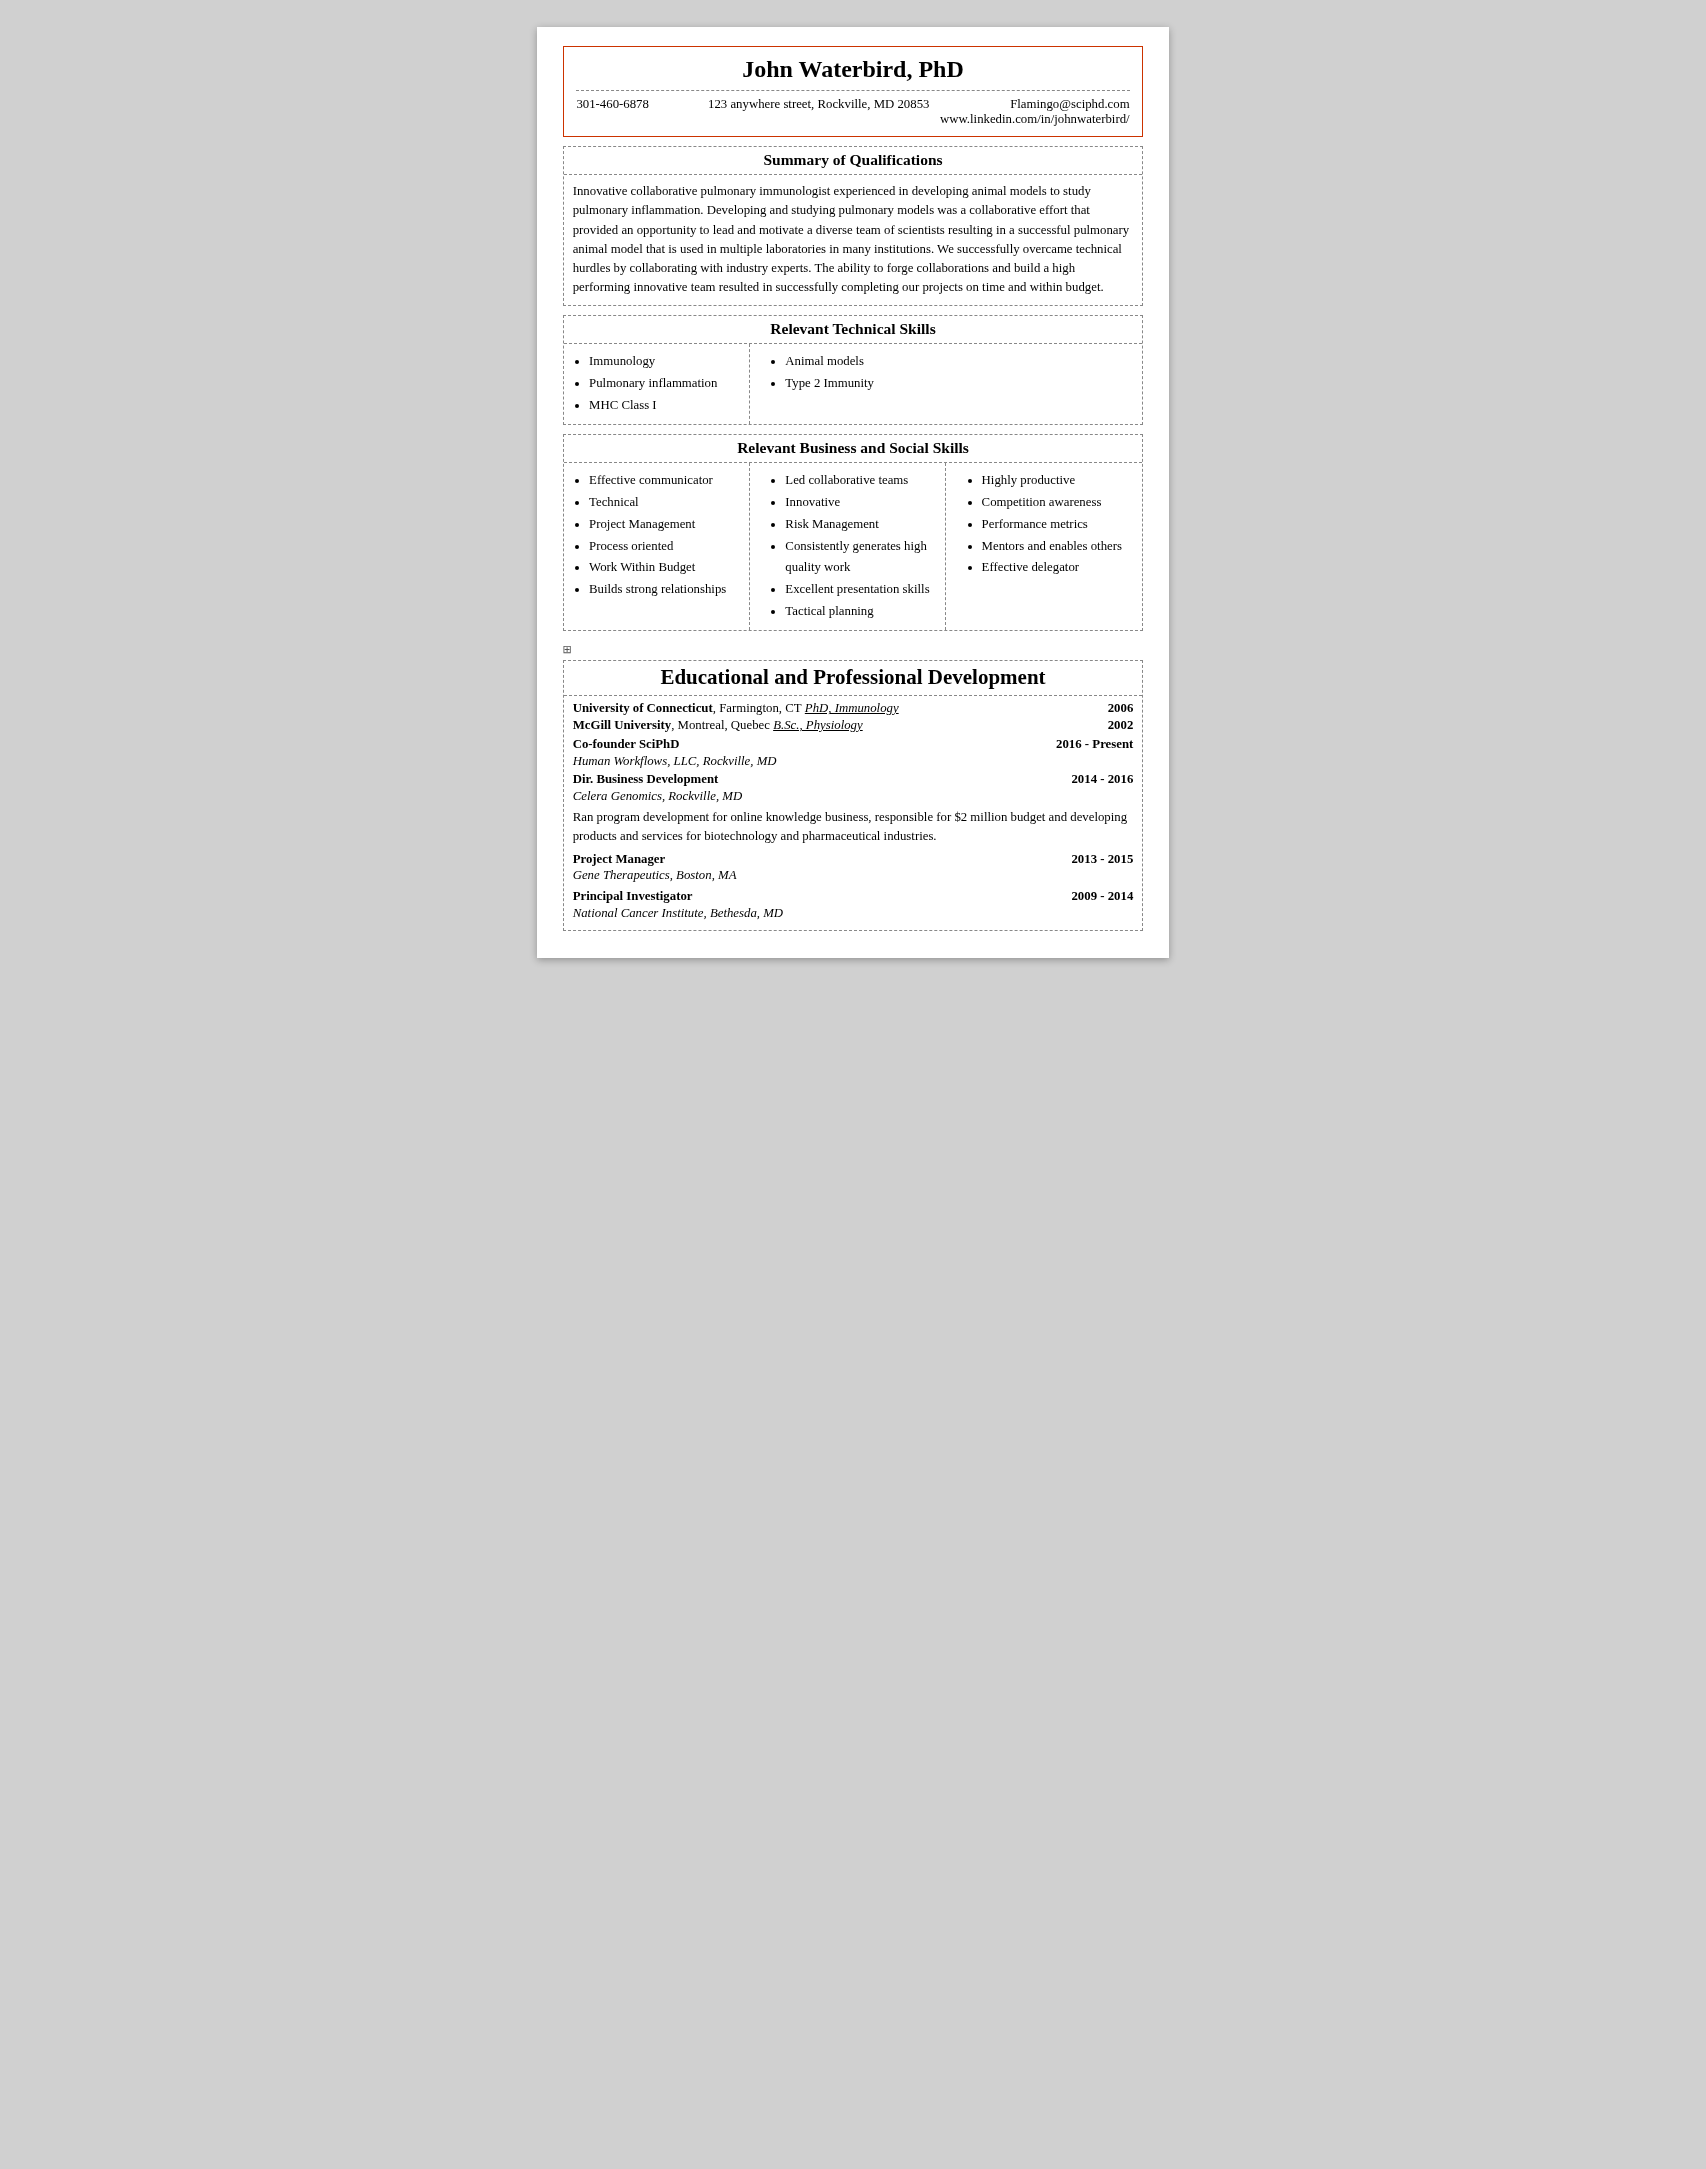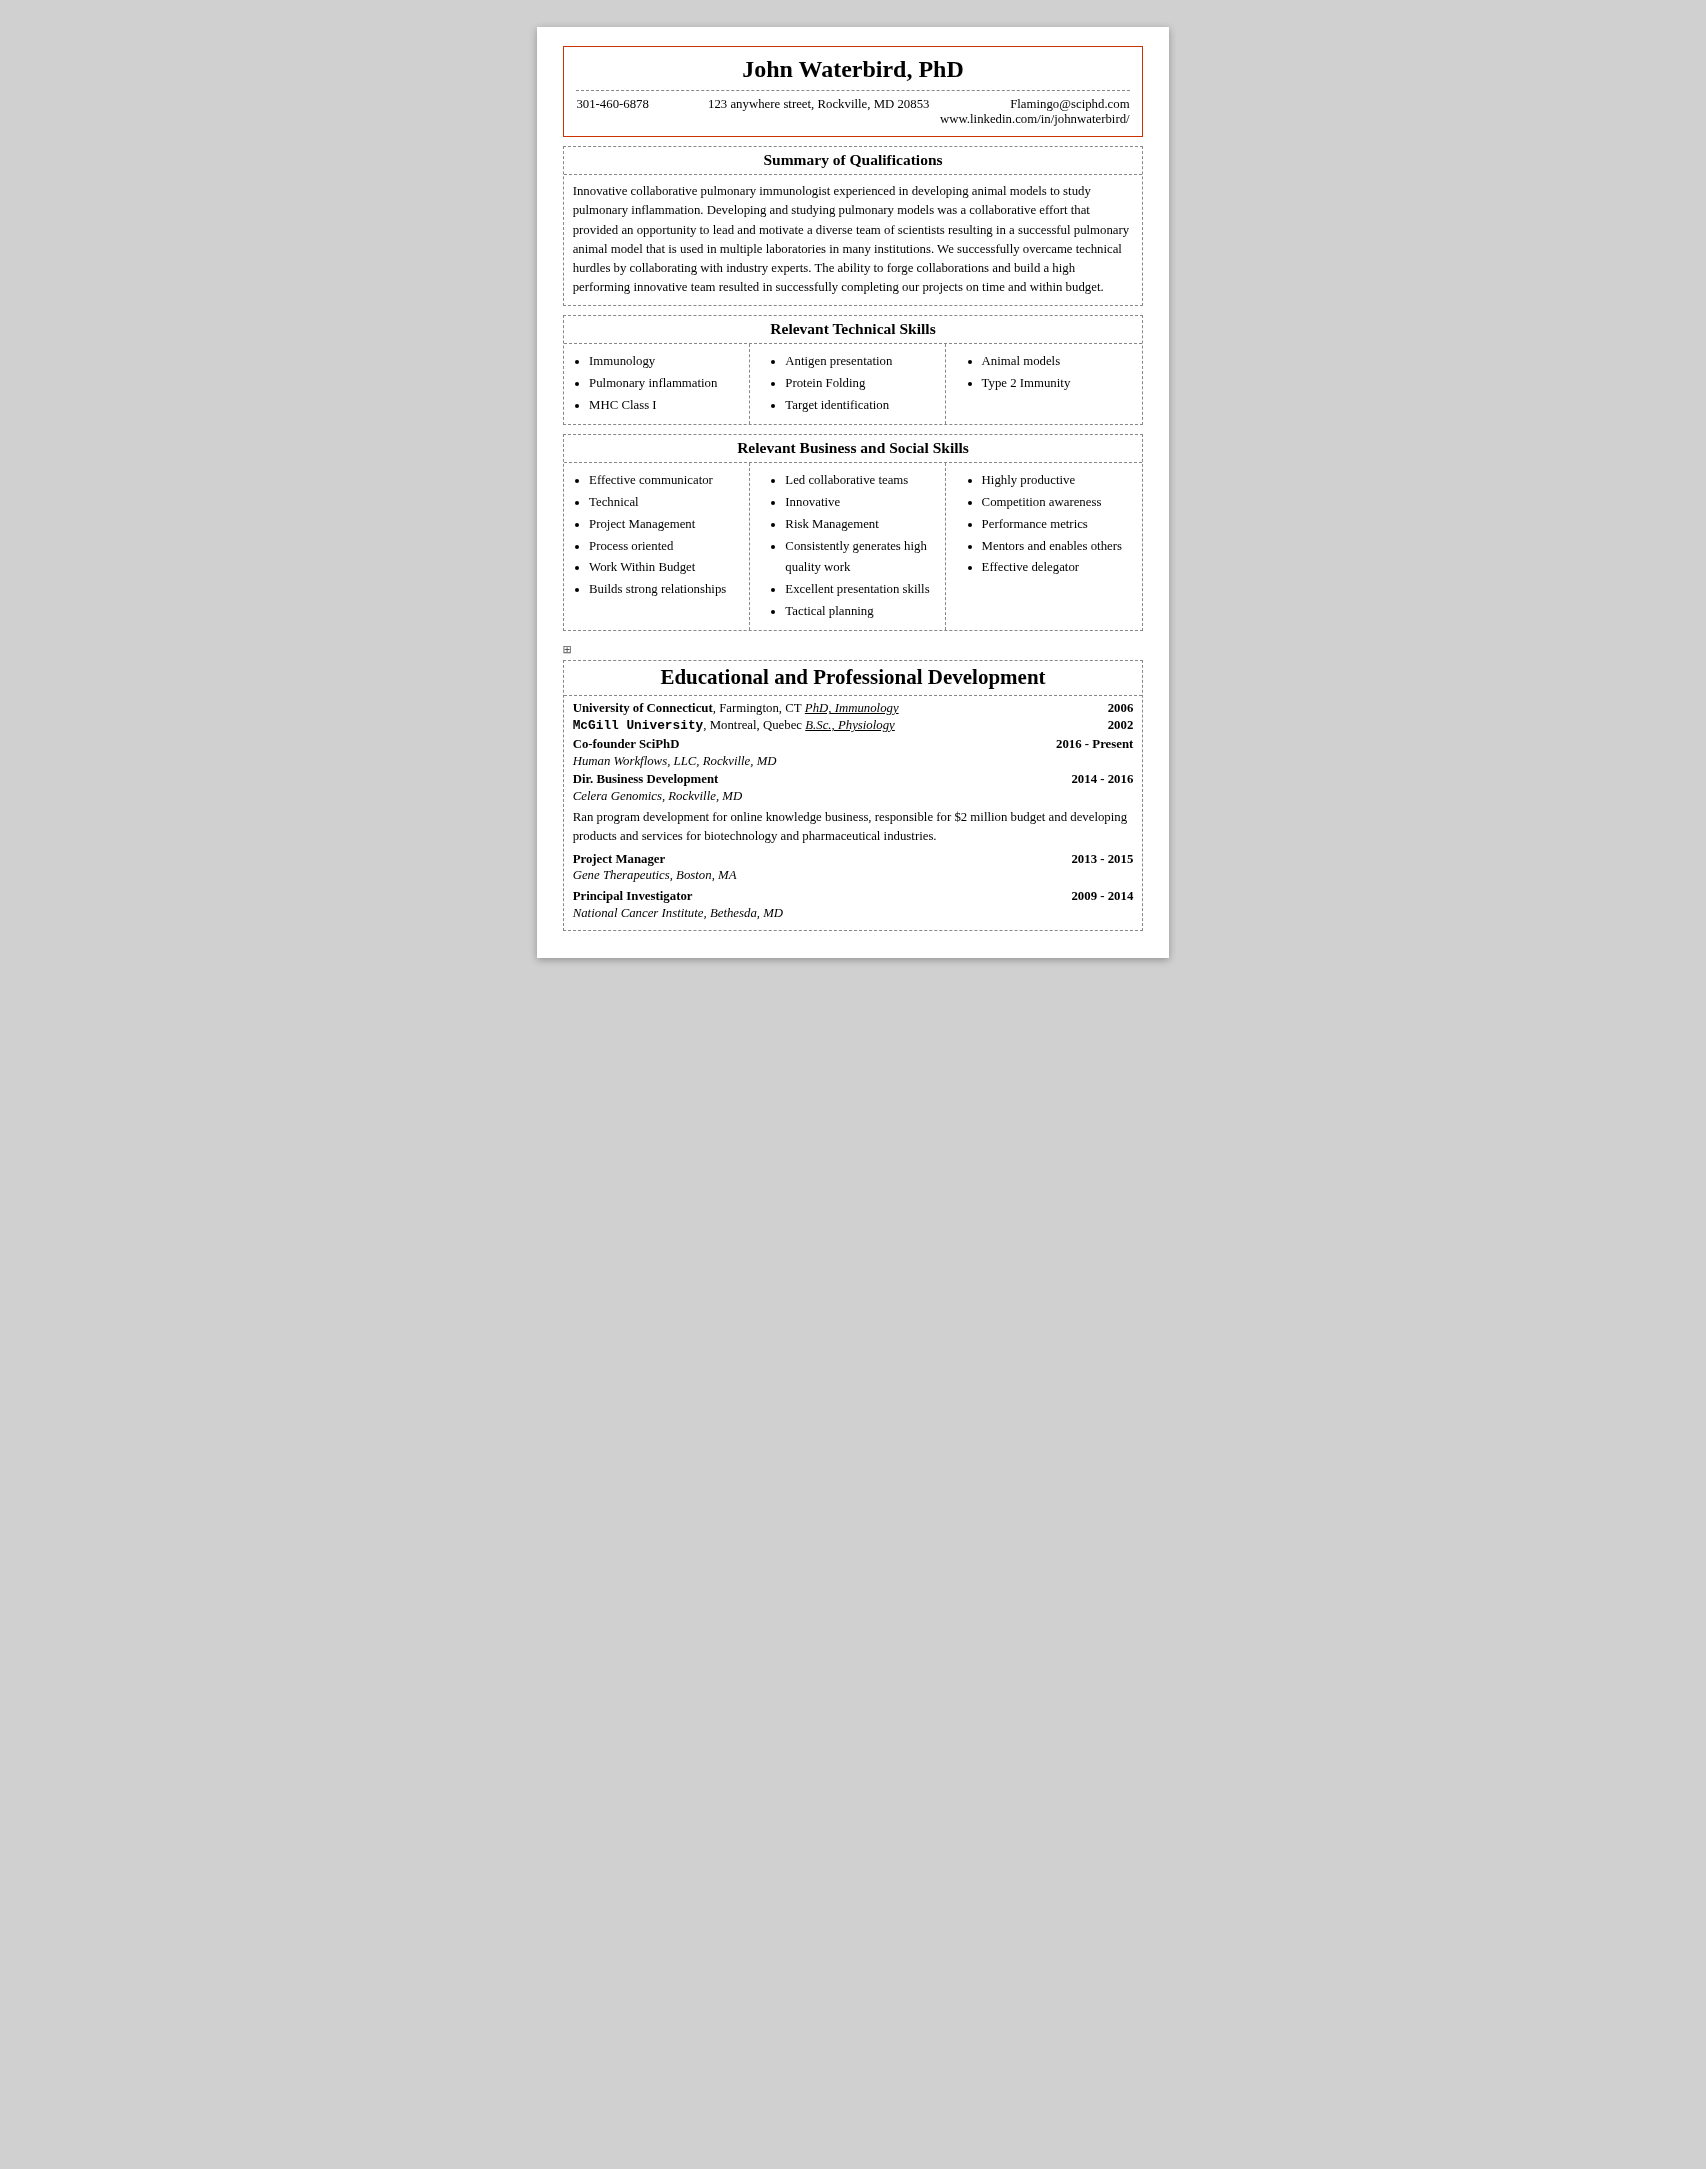--- a/index.html
+++ b/index.html
@@ -195,27 +195,20 @@
     <div class="section-header">Relevant Technical Skills</div>
     <div class="skills-grid">
       <div class="skills-col">
         <ul id="tech-col-1-list">
             <li>Immunology</li>
             <li>Pulmonary inflammation</li>
             <li>MHC Class I</li>
           </ul>
       </div>
       <div class="skills-col">
-        <ul id="tech-col-2-list">
-            <li>Antigen presentation</li>
-            <li>Protein Folding</li>
-            <li>Target identification</li>
-          </ul>
-      </div>
-      <div class="skills-col">
         <ul id="tech-col-3-list">
             <li>Animal models</li>
             <li>Type 2 Immunity</li>
           </ul>
       </div>
     </div>
   </div>
 
   <div class="section">
     <div class="section-header">Relevant Business and Social Skills</div>
@@ -261,21 +254,21 @@
 
       <div class="edu-row">
         <div class="edu-row-left">
           <span style="font-weight:bold;">University of Connecticut</span><span>, Farmington, CT&nbsp;</span><span class="underline-italic">PhD, Immunology</span>
         </div>
         <div class="edu-row-right">2006</div>
       </div>
 
       <div class="edu-row spacer-row">
         <div class="edu-row-left">
-          <span style="font-weight:bold;font-family:Liberation Mono, monospace;">McGill University</span><span>, Montreal, Quebec&nbsp;</span><span class="underline-italic">B.Sc., Physiology</span>
+          <span style="font-weight:bold;">McGill University</span><span>, Montreal, Quebec&nbsp;</span><span class="underline-italic">B.Sc., Physiology</span>
         </div>
         <div class="edu-row-right">2002</div>
       </div>
 
       <div class="edu-row">
         <div class="edu-row-left">
           <span class="job-title">Co-founder SciPhD</span>
         </div>
         <div class="edu-row-right">2016 - Present</div>
       </div>

